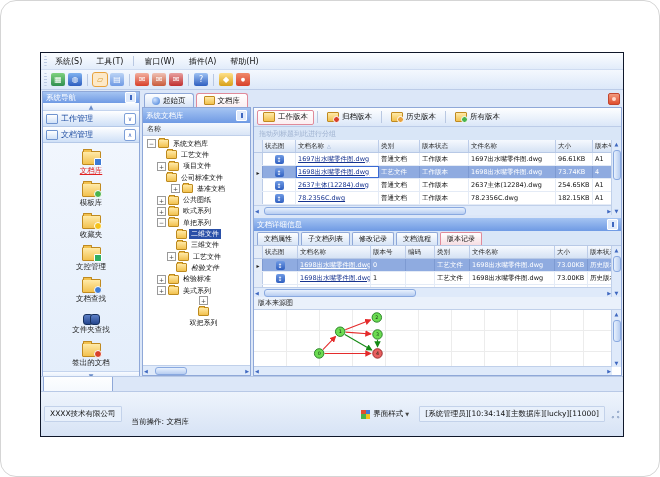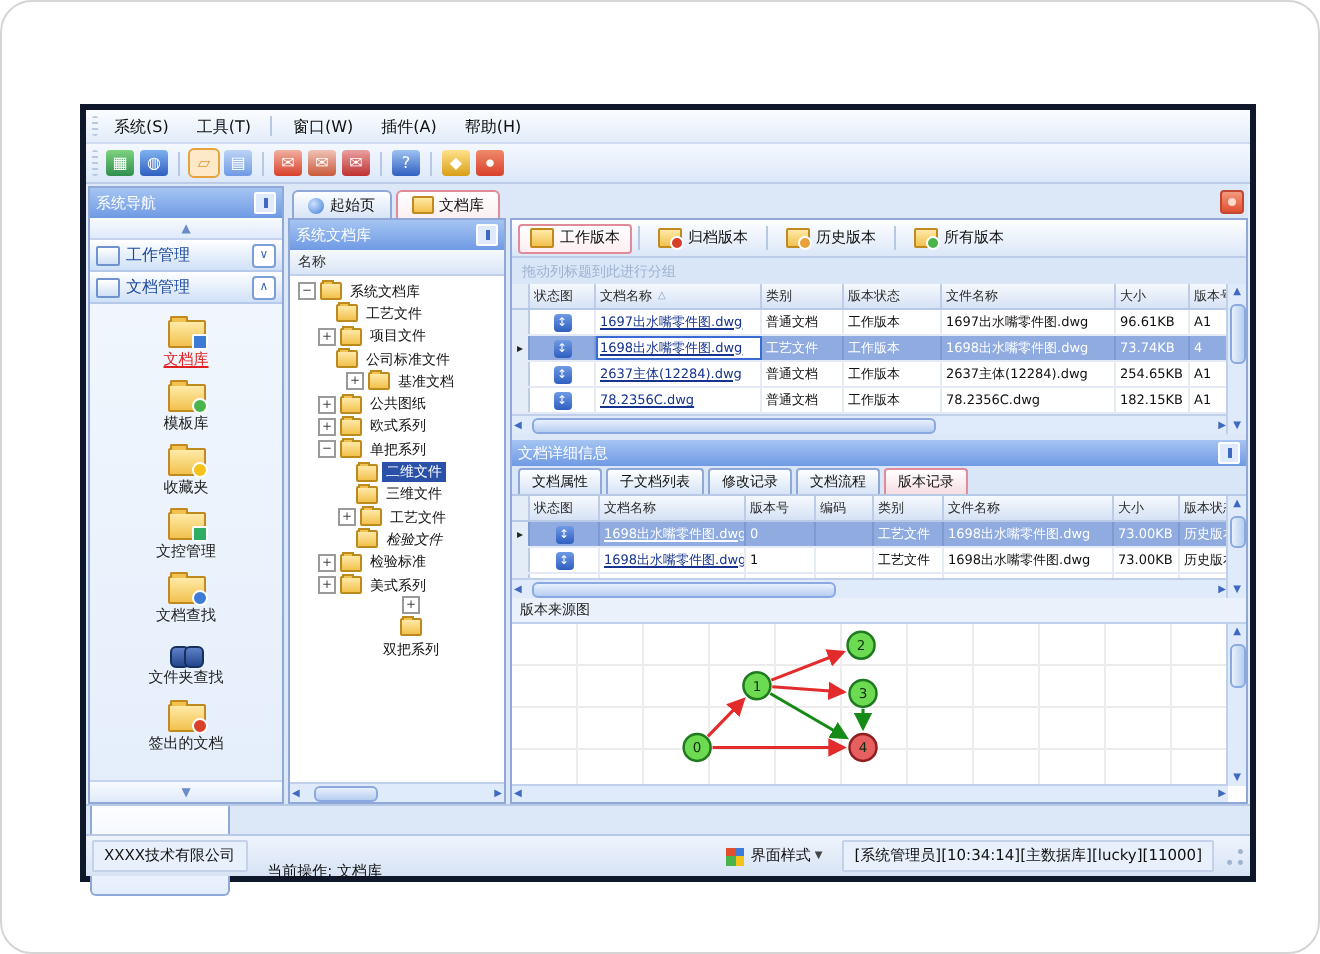--- a/index.html
+++ b/index.html
@@ -1,19 +1,19 @@
 <!DOCTYPE html>
 <html><head>
 <meta charset="utf-8">
 <style>
   html,body{margin:0;padding:0;background:#fff;width:660px;height:477px;overflow:hidden;
     font-family:"DejaVu Sans",sans-serif;-webkit-font-smoothing:antialiased;}
   .screen{position:relative;width:658px;height:475px;border:1px solid #d5d5d5;border-radius:16px;background:#fff;overflow:hidden;}
   .app{position:absolute;left:39px;top:51px;width:582px;height:383px;background:#dce7f8;
-    border:3px solid #0f172a;box-shadow:0 0 0 1px #e7edf9 inset;display:flex;flex-direction:column;font-size:8px;color:#111;}
+    border:1px solid #0f172a;box-shadow:0 0 0 1px #e7edf9 inset;display:flex;flex-direction:column;font-size:8px;color:#111;}
   
   .menubar{height:16px;display:flex;align-items:center;gap:2px;padding:0 4px 0 8px;
     background:linear-gradient(#fbfdff,#e2ecfa);border-bottom:1px solid #cfdcf1;position:relative;}
   .menubar::before,.toolbar::before{content:"";position:absolute;left:3px;top:3px;bottom:3px;width:3px;
     background:repeating-linear-gradient(#b9c8e2 0 1px,transparent 1px 3px);border-radius:2px;}
   .menu-item{padding:1px 6px;border-radius:2px;white-space:nowrap;}
   .menu-sep{width:1px;height:10px;background:#b9c8e2;margin:0 2px;}
   .toolbar{height:19px;display:flex;align-items:center;gap:3px;padding:0 4px 0 10px;
     background:linear-gradient(#f4f8fe,#dce8f9);border-bottom:1px solid #bccce8;position:relative;}
   .tbtn{width:14px;height:13px;border-radius:2px;display:flex;align-items:center;justify-content:center;
@@ -128,21 +128,21 @@
   .graphcanvas{position:absolute;left:0;top:0;right:9px;bottom:8px;background:#fff;
     background-image:repeating-linear-gradient(to right,transparent 0 32px,#ececec 32px 33px),
       repeating-linear-gradient(to bottom,transparent 0 20px,#ececec 20px 21px);}
   .graphhs{position:absolute;left:0;right:9px;bottom:0;height:8px;background:#dfeafa;border-top:1px solid #c0d0ea;
     display:flex;align-items:center;justify-content:space-between;padding:0 1px;color:#3f68c0;font-size:5px;}
   
   .msgrow{height:14px;background:#dce7f8;display:flex;align-items:flex-start;padding-left:2px;border-top:1px solid #b8c9e6;}
   .msgtab{height:12px;display:flex;align-items:center;padding:16px 8px;font-size:13px;background:linear-gradient(#fdfeff,#e4eefb);
     border:1px solid #8fa8d8;border-top:none;border-radius:0 0 3px 3px;}
   .statusbar{height:20px;background:linear-gradient(#eef4fc,#d7e3f5);border-top:1px solid #b8c9e6;display:flex;
-    align-items:center;padding:0 3px;font-size:7.5px;gap:4px;}
+    align-items:center;padding:12px 3px;font-size:7.5px;gap:4px;}
   .sseg{display:flex;align-items:center;height:14px;padding:0 5px;border:1px solid #c3d2ea;background:#e8f0fb;border-radius:1px;white-space:nowrap;}
   .sseg.flexfill{flex:1;justify-content:flex-start;border-color:transparent;background:transparent;margin-top:16px;}
   .stylegrid{width:9px;height:9px;display:grid;grid-template-columns:1fr 1fr;grid-template-rows:1fr 1fr;margin-right:3px;}
   .stylegrid i:nth-child(1){background:#e04e2e;}.stylegrid i:nth-child(2){background:#3e7bd6;}
   .stylegrid i:nth-child(3){background:#49b34c;}.stylegrid i:nth-child(4){background:#f5c21a;}
   .ddarrow{font-size:5px;color:#444;margin-left:2px;}
   .grip{width:9px;height:9px;margin-left:2px;background:
     radial-gradient(circle at 80% 20%,#9fb2d0 0 1px,transparent 1.5px),
     radial-gradient(circle at 80% 80%,#9fb2d0 0 1px,transparent 1.5px),
     radial-gradient(circle at 20% 80%,#9fb2d0 0 1px,transparent 1.5px);}

